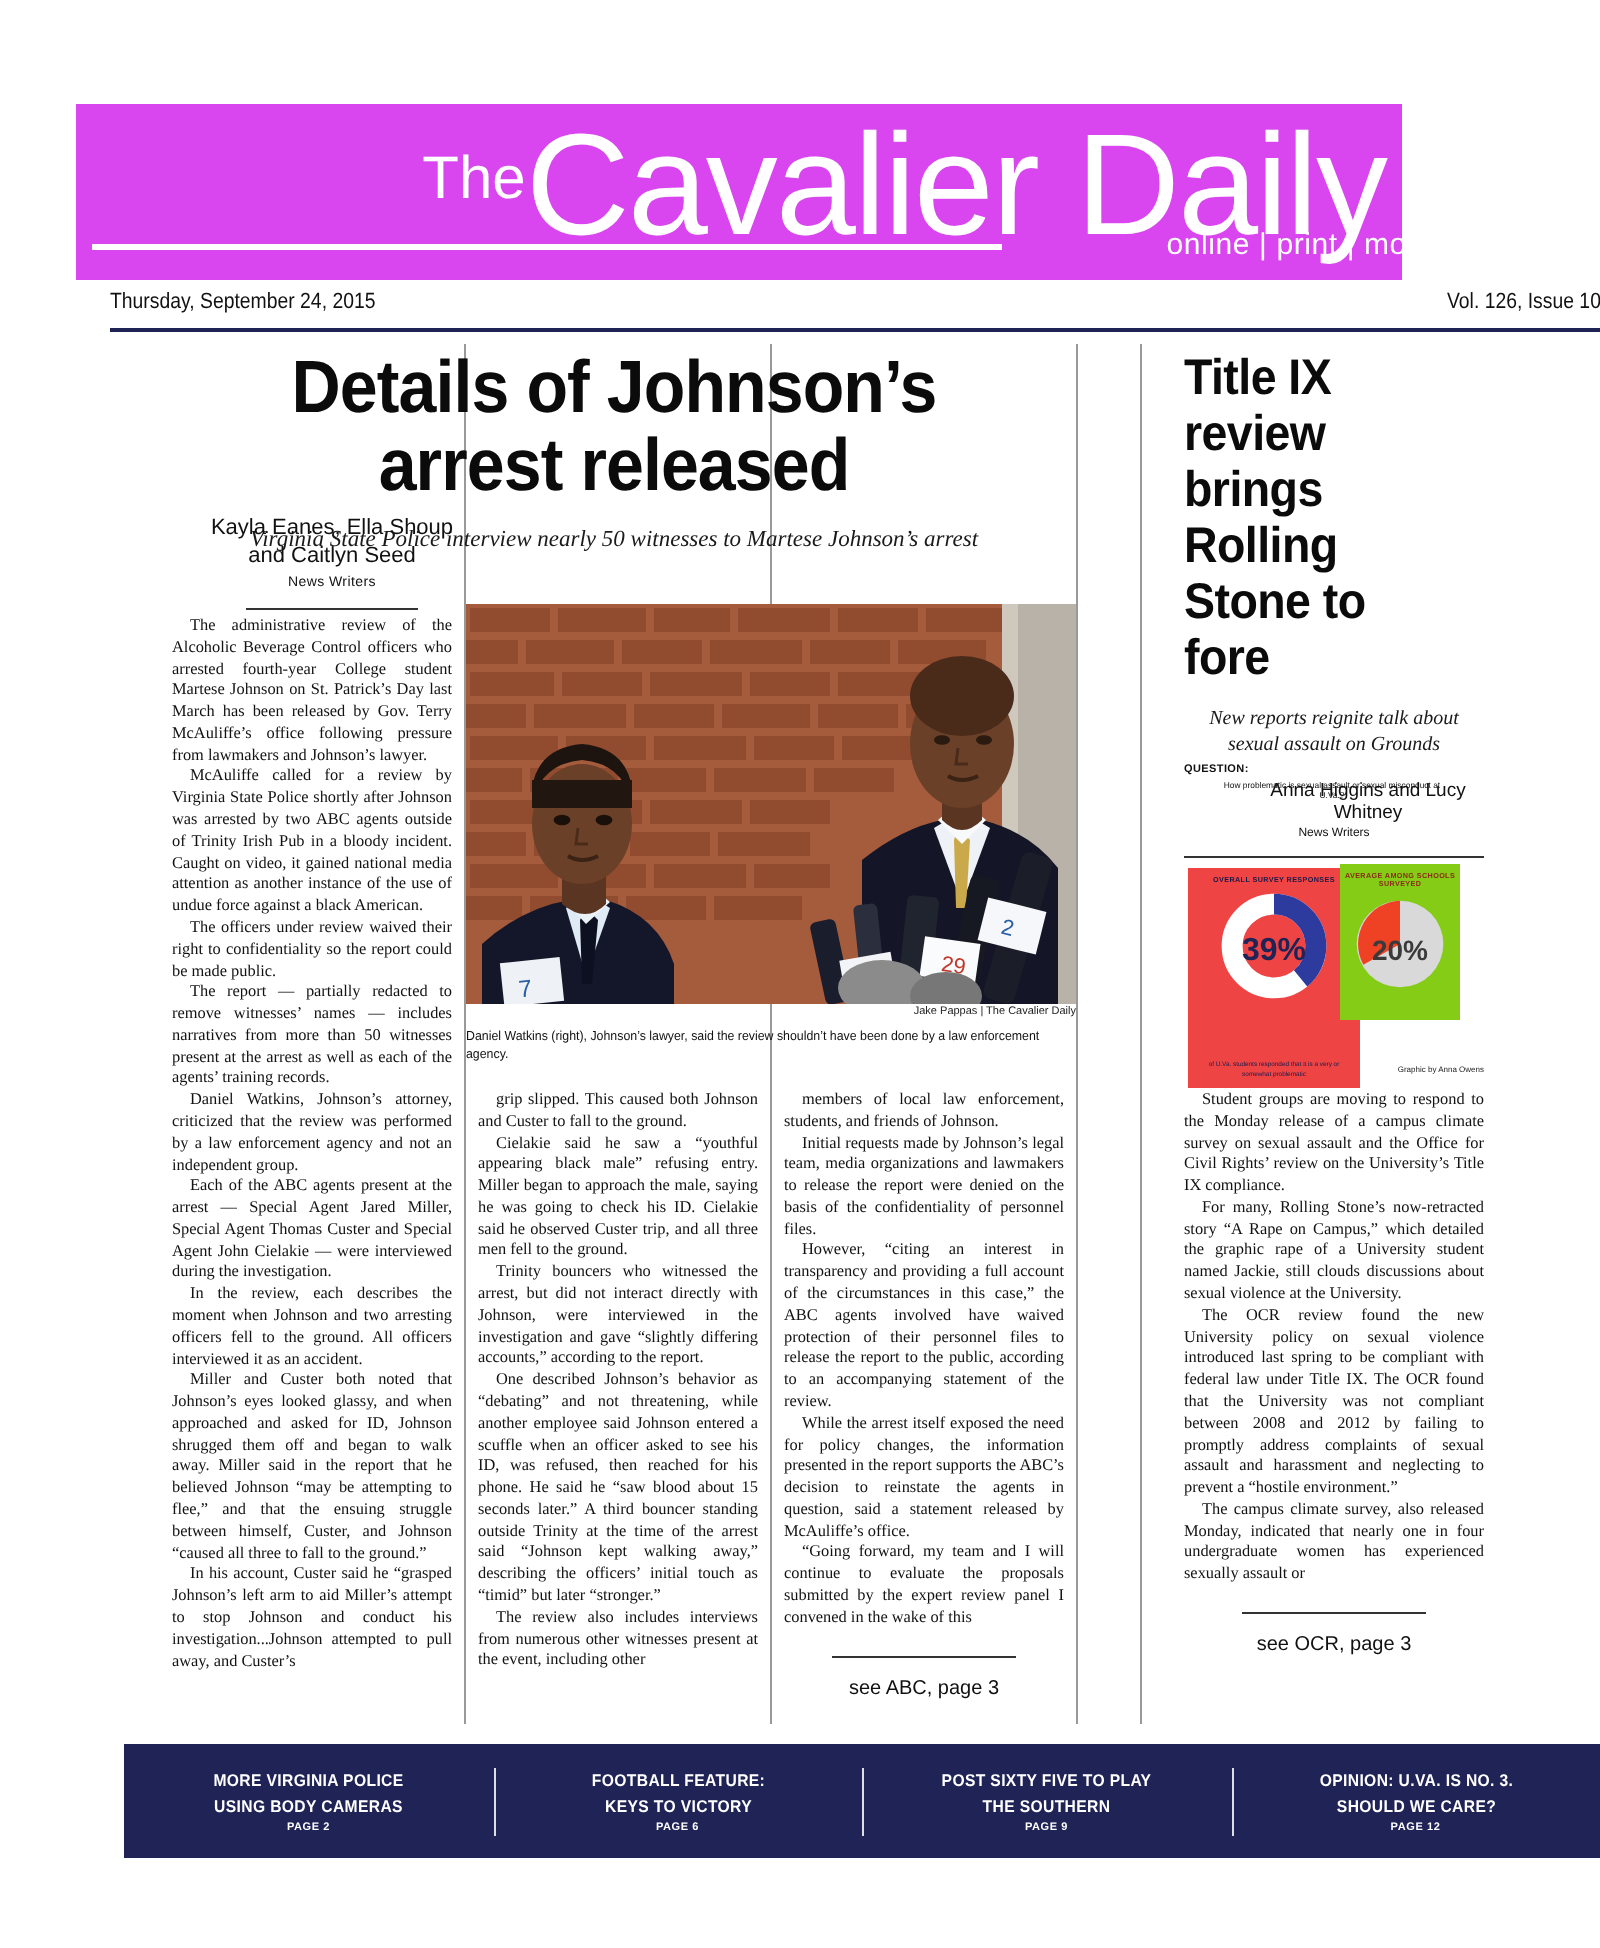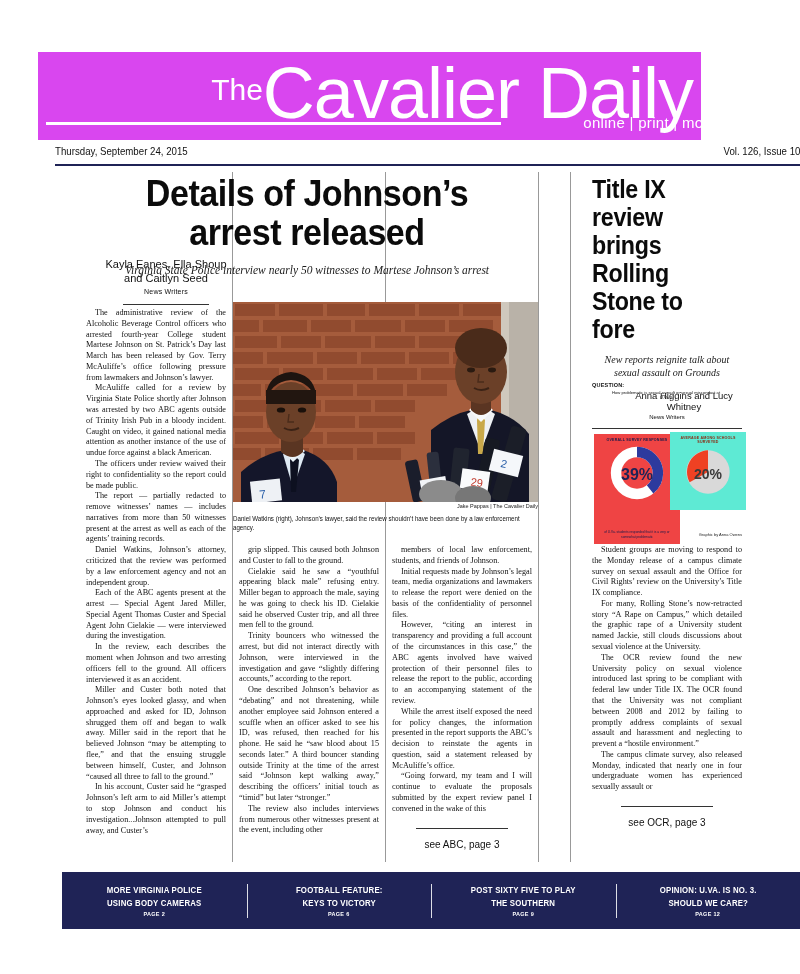--- a/index.html
+++ b/index.html
@@ -188,22 +188,22 @@
     margin-top:2px;margin-left:14px;
     font-family:"Liberation Sans",sans-serif;
     font-size:4.2px;color:#111;text-align:center;line-height:1.3;
     width:120px;
   }
   .chart-blue{
     position:absolute;left:2px;top:52px;width:86px;height:110px;
     background:#ef4444;
   }
   .chart-orange{
-    position:absolute;left:78px;top:50px;width:76px;height:78px;
-    background:#5eead4;
+    position:absolute;left:78px;top:50px;width:60px;height:78px;
+    background:#84cc16;
   }
   .chart-cap{
     text-align:center;
     font-family:"Liberation Sans",sans-serif;
     font-size:3.6px;font-weight:bold;color:#1a1a4a;
     padding-top:4px;letter-spacing:0.2px;
   }
   .chart-cap.orange{color:#8a2b13;}
   .donut-wrap{position:relative;width:100%;text-align:center;margin-top:2px;}
   .donut-val{

